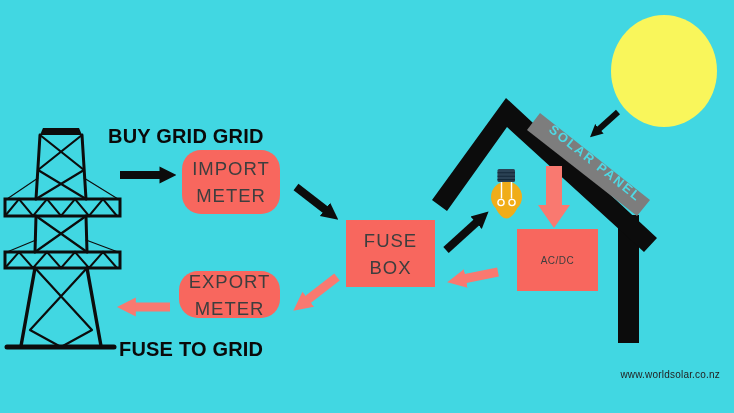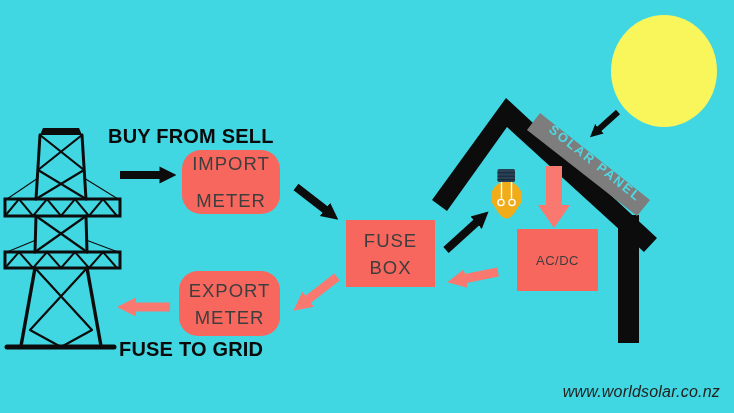--- a/index.html
+++ b/index.html
@@ -15,22 +15,22 @@
     background:#f8675e;color:#3e3e3e;letter-spacing:1px;
   }
   .node-box .ln{display:block;}
   .meter{width:98px;height:64px;border-radius:19px;font-size:18.5px;line-height:27px;}
   .sharp{border-radius:0;}
   .big-label{
     position:absolute;color:#0a0a0a;font-weight:bold;font-size:20px;
     letter-spacing:0.2px;white-space:nowrap;
   }
   .watermark{
-    position:absolute;right:14px;top:383px;font-style:italic;
-    font-size:16px;color:#222;letter-spacing:0.2px;
+    position:absolute;right:14px;top:369px;
+    font-size:10px;color:#222;letter-spacing:0.2px;
   }
 </style>
 </head>
 <body>
 
 <svg class="art" width="734" height="413" viewBox="0 0 734 413">
   <defs>
     <marker id="ah-b" viewBox="0 0 10 10" refX="1.5" refY="5" markerWidth="2.1" markerHeight="2.9" orient="auto-start-reverse">
       <path d="M0,0 L10,5 L0,10 z" fill="#0c0c0c"></path>
     </marker>
@@ -86,36 +86,36 @@
   </g>
 
   <g stroke="#f97970">
     <line x1="170" y1="307" x2="133" y2="307" stroke-width="9" marker-end="url(#ah-s)"></line>
     <line x1="337" y1="277" x2="306" y2="301" stroke-width="9" marker-end="url(#ah-s)"></line>
     <line x1="498" y1="272" x2="463" y2="279" stroke-width="9" marker-end="url(#ah-s)"></line>
     <polygon points="546,166 562,166 562,205 570,205 554,228 538,205 546,205" fill="#f97970" stroke="none"></polygon>
   </g>
 </svg>
 
-<div class="node-box meter" style="left:182px;top:150px;justify-content:space-between;">
+<div class="node-box meter" style="left:182px;top:150px;">
   <span class="ln">IMPORT</span>
   <span class="ln">METER</span>
 </div>
 
-<div class="node-box meter" style="left:179px;top:271px;width:101px;height:65px;">
+<div class="node-box meter" style="left:179px;top:271px;width:101px;height:47px;">
   <span class="ln">EXPORT</span>
   <span class="ln">METER</span>
 </div>
 
 <div class="node-box sharp" style="left:346px;top:220px;width:89px;height:67px;font-size:18.5px;line-height:27px;">
   <span class="ln">FUSE</span>
   <span class="ln">BOX</span>
 </div>
 
-<div class="node-box sharp" style="left:517px;top:229px;width:81px;height:62px;font-size:13px;line-height:23px;letter-spacing:0.5px;">
+<div class="node-box sharp" style="left:517px;top:229px;width:81px;height:62px;font-size:10px;line-height:23px;letter-spacing:0.5px;">
   <span class="ln">AC/DC</span>
 </div>
 
-<div class="big-label" style="left:108px;top:125px;">BUY FROM SELL</div>
+<div class="big-label" style="left:108px;top:125px;">BUY GRID GRID</div>
 
 <div class="big-label" style="left:119px;top:338px;">FUSE TO GRID</div>
 
 <div class="watermark">www.worldsolar.co.nz</div>
 
 </body></html>

